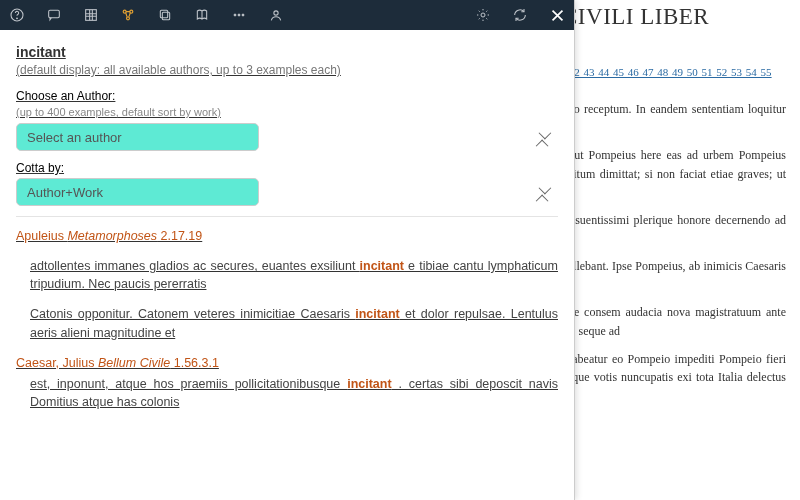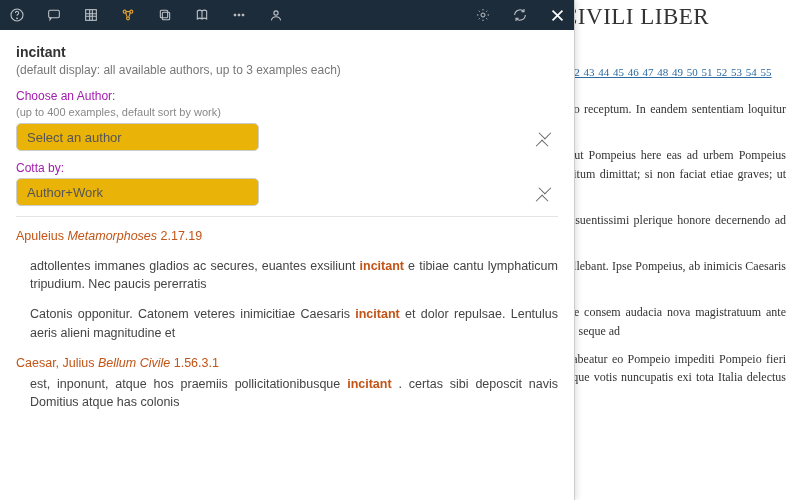--- a/index.html
+++ b/index.html
@@ -2,36 +2,36 @@
 <html><head>
 <meta charset="utf-8">
 <style>
   * { box-sizing: border-box; margin: 0; padding: 0; }
   html, body { width: 800px; height: 500px; font-family: Georgia, "Times New Roman", serif; overflow: hidden; background: #fff; color: #333; }
   .app { position: relative; width: 800px; height: 500px; }
   .bg { position: absolute; inset: 0; padding: 0 14px; overflow: hidden; }
   .bg h1 { font-size: 23px; font-weight: normal; letter-spacing: 0.5px; font-family: "Times New Roman", serif; margin-top: 4px; }
   .bg .pages { font-size: 11px; color: #2a6aa3; margin: 10px 0 10px 0; word-spacing: 1px; text-decoration: underline; }
   .bg p { font-size: 12px; line-height: 1.55; margin: 9px 0; text-align: justify; }
-  .panel { position: absolute; left: 0; top: 0; width: 575px; height: 500px; background: #fff; border-right: 1px solid #ccc; box-shadow: 2px 0 6px rgba(0,0,0,0.12); display: flex; flex-direction: column; }
+  .panel { position: absolute; left: 0; top: 0; width: 575px; height: 500px; background: #fff; border-right: 1px solid #ccc; box-shadow: 2px 0 6px rgba(0,0,0,0.12); display: flex; flex-direction: column; text-decoration: underline; }
   .toolbar { height: 30px; background: #1d2c3a; display: flex; align-items: center; padding: 0 8px; gap: 20px; color: #d4d7da; }
   .toolbar .ico { width: 17px; height: 17px; display: inline-flex; align-items: center; justify-content: center; stroke: #bfc4ca; }
   .toolbar .ico.active { stroke: #e0a032; }
   .toolbar .spacer { flex: 1; }
   .toolbar .close { width: 18px; height: 18px; display:inline-flex; align-items:center; justify-content:center; }
   .toolbar .close svg { stroke:#fff; }
   .inner { flex: 1; overflow-y: auto; padding: 14px 16px 6px 16px; font-family: -apple-system, Helvetica, Arial, sans-serif; }
   .inner::-webkit-scrollbar { width:10px; }
   .inner::-webkit-scrollbar-thumb { background:#ccc; border-radius:5px; }
   .headword { font-size: 14px; font-weight: bold; color: #333; }
   .note { font-size: 12px; color: #777; margin: 3px 0 12px 0; }
-  .field-label { font-size: 12px; color: #a21caf; margin-bottom: 3px; }
+  .field-label { font-size: 12px; color: #000000; margin-bottom: 3px; }
   .sub { font-size: 11px; color: #888; margin-bottom: 5px; }
   .sel-wrap { position: relative; margin-bottom: 10px; }
-  .sel { width: 243px; height: 28px; border: 1px solid #ccc; border-radius: 5px; background: #eab308; font-size: 13px; padding: 0 24px 0 10px; appearance: none; color: #555; }
+  .sel { width: 243px; height: 28px; border: 1px solid #ccc; border-radius: 5px; background: #5eead4; font-size: 13px; padding: 0 24px 0 10px; appearance: none; color: #555; }
   .sel-wrap::after { content: ""; position: absolute; right: 10px; top: 7px; width: 8px; height: 8px; border-right: 1.2px solid #666; border-bottom: 1.2px solid #666; transform: rotate(45deg) translateY(-2px); pointer-events:none; }
   .sel-wrap::before { content: ""; position: absolute; right: 10px; top: 17px; width: 8px; height: 8px; border-right: 1.2px solid #666; border-bottom: 1.2px solid #666; transform: rotate(-135deg) translateY(-2px); pointer-events:none; }
   hr.thin { border: none; border-top: 1px solid #e4e4e4; margin: 6px 0 10px 0; }
   .result { margin: 10px 0 12px 0; font-size: 12.5px; line-height: 1.45; }
   .ref { color: #c15416; }
   .ref .work { font-style: italic; text-align: center; }
   .snippet { color: #444; margin-top: 3px; padding-left: 14px; text-align: justify; }
   .hl { color: #c15416; font-weight: bold; }
 </style>
 </head>

